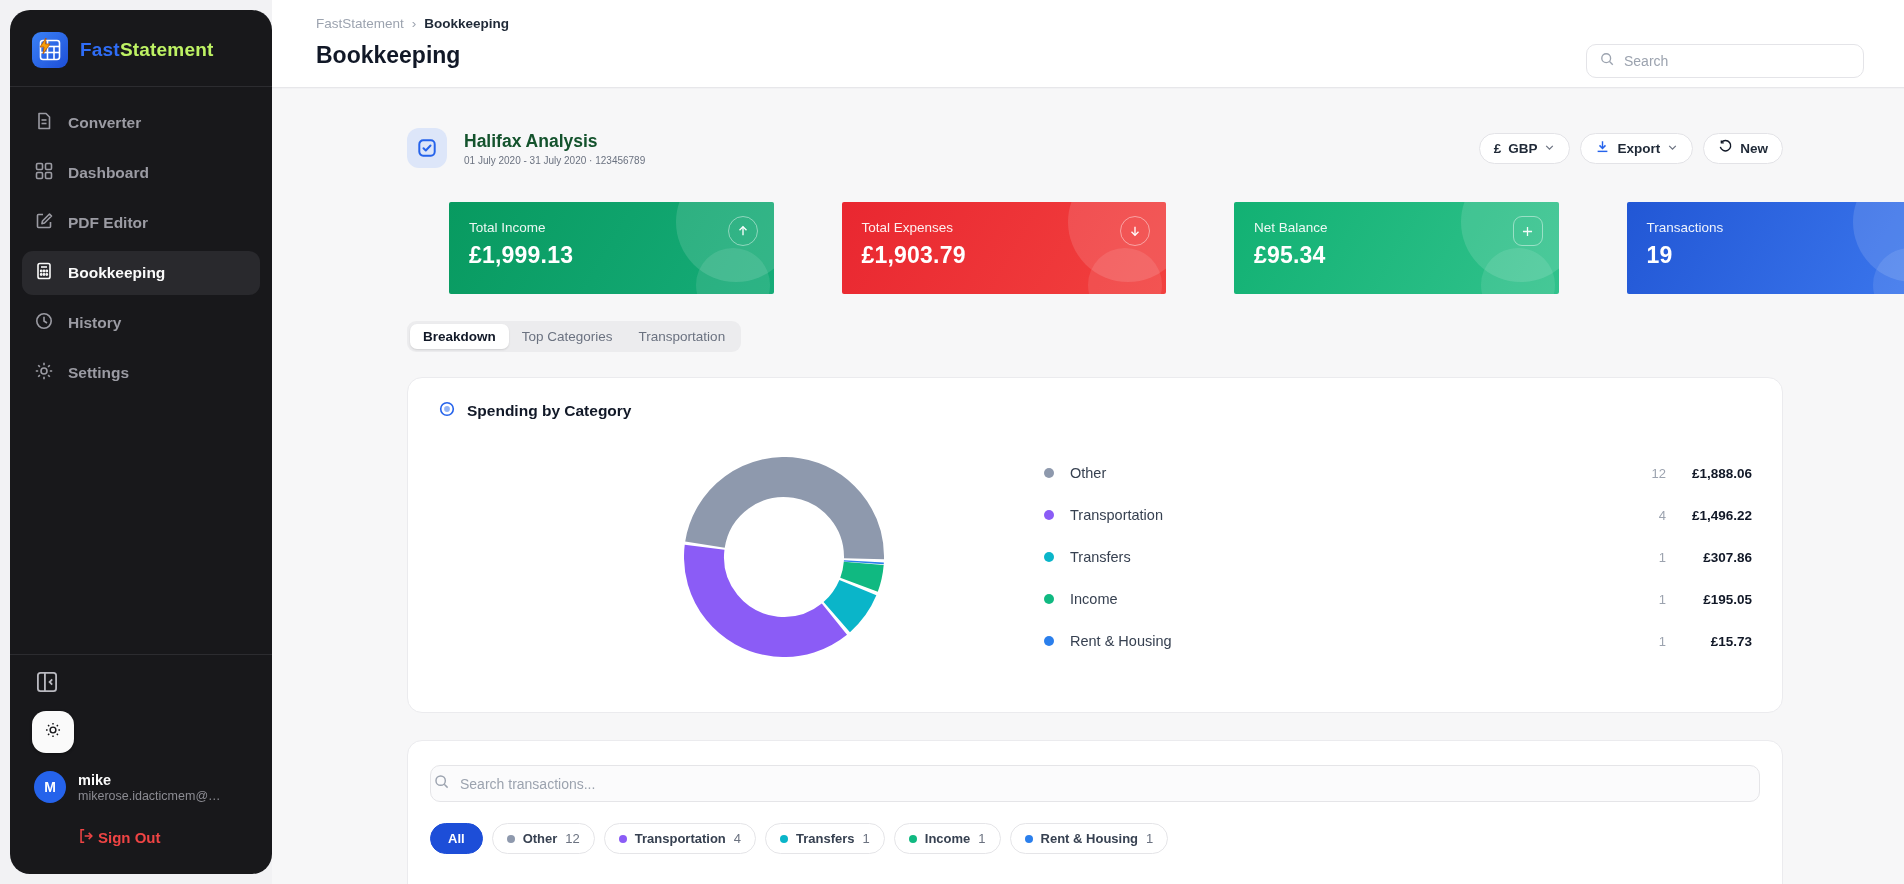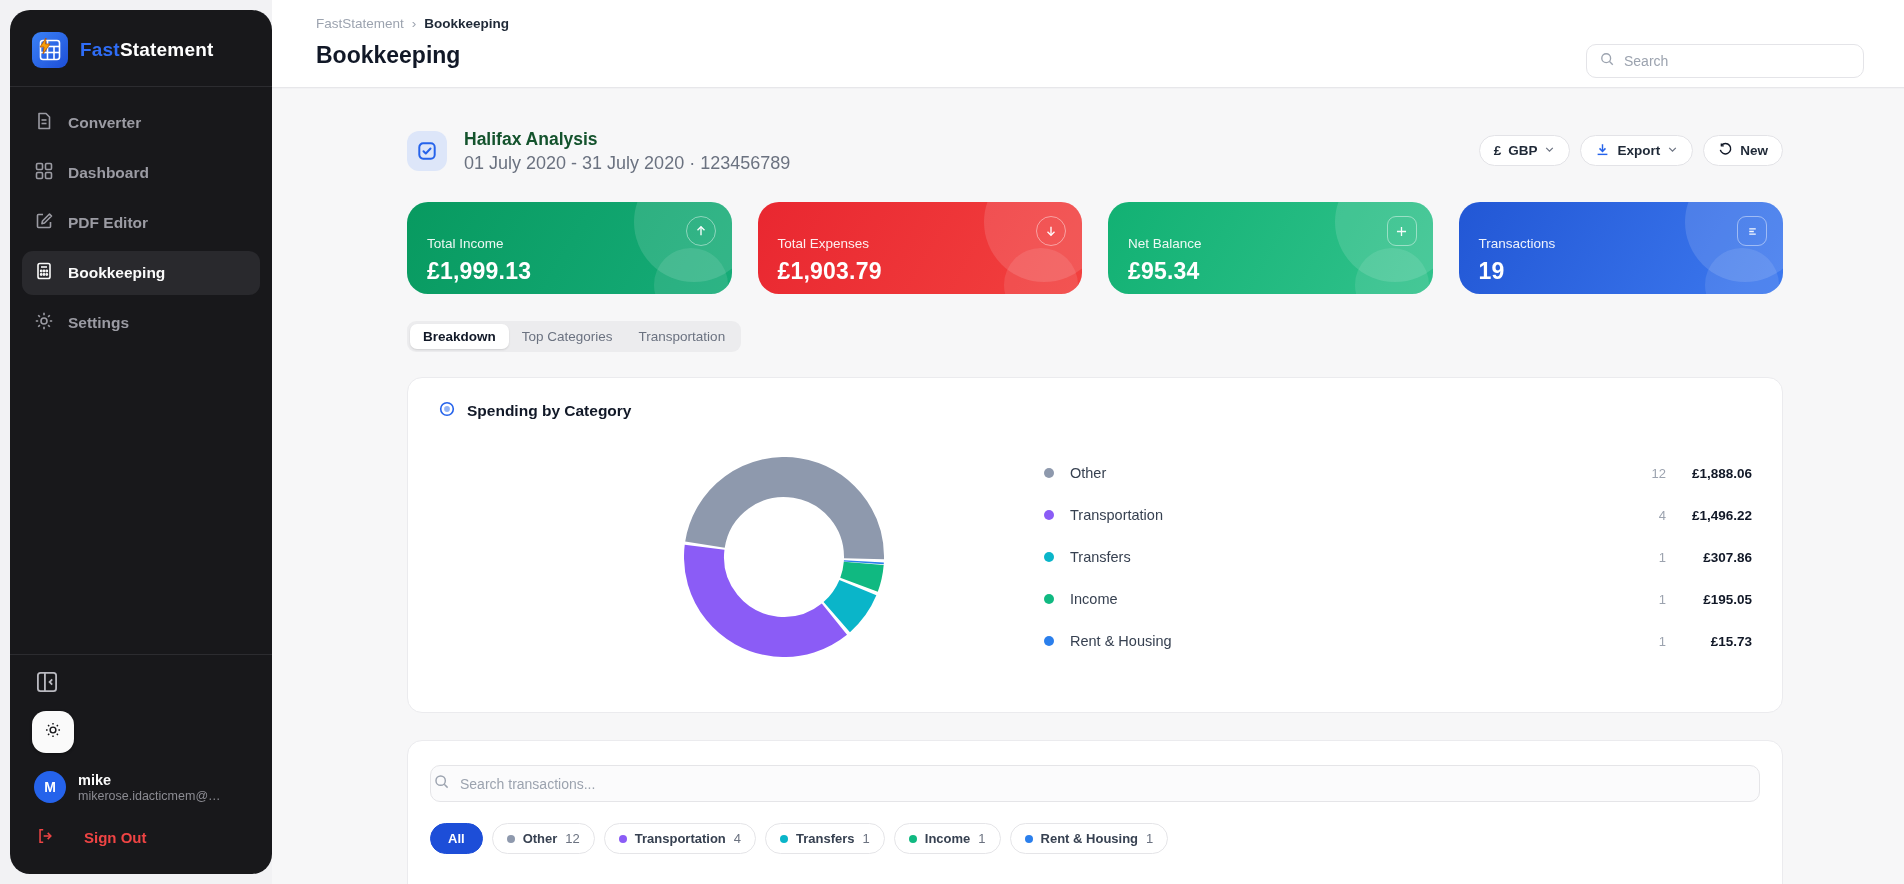--- a/index.html
+++ b/index.html
@@ -6,60 +6,60 @@
   html,body { width:1904px; height:884px; overflow:hidden; background:#f2f2f4; font-family:"Liberation Sans", sans-serif; }
 
   
   .sidebar { position:absolute; left:10px; top:10px; bottom:10px; width:262px; background:#18181b; border-radius:20px; color:#a1a1aa; display:flex; flex-direction:column; z-index:5; }
   .brand-row { display:flex; align-items:center; gap:12px; padding:22px 22px 18px 22px; }
   .logo-tile { position:relative; width:36px; height:36px; border-radius:9px; background:linear-gradient(135deg,#3b82f6,#1d4ed8); flex:0 0 auto; }
   .logo-tile svg { position:absolute; left:6px; top:6px; }
   .logo-bolt { position:absolute; right:-2px; bottom:-3px; }
   .brand-text { font-size:19px; font-weight:700; letter-spacing:.2px; }
   .brand-fast { color:#2f6df6; }
-  .brand-rest { color:#ffffff; }
+  .brand-rest { color:#bef264; }
   .side-divider { height:1px; background:#2c2c30; margin:0 0 10px 0; }
   .nav { padding:4px 12px; display:flex; flex-direction:column; gap:6px; }
   .nav-item { display:flex; align-items:center; gap:14px; height:44px; padding:0 12px; border-radius:11px; font-size:15.5px; font-weight:600; color:#9b9ba3; cursor:pointer; }
   .nav-item svg { flex:0 0 auto; }
   .nav-item.active { background:#29292d; color:#fafafa; }
   .side-bottom { margin-top:auto; }
   .side-bottom .side-divider { margin-bottom:14px; }
   .collapse-btn { margin:2px 0 14px 24px; width:28px; height:28px; color:#b9b9c0; cursor:pointer; }
   .theme-btn { margin:0 0 16px 22px; width:42px; height:42px; border-radius:14px; background:#fafafa; color:#18181b; display:flex; align-items:center; justify-content:center; cursor:pointer; box-shadow:0 1px 3px rgba(0,0,0,.4); }
   .user-row { display:flex; align-items:center; gap:12px; padding:2px 22px 14px 24px; }
   .avatar { width:32px; height:32px; border-radius:50%; background:#2563eb; color:#fff; font-size:14px; font-weight:600; display:flex; align-items:center; justify-content:center; flex:0 0 auto; }
   .user-name { font-size:14.5px; font-weight:600; color:#fafafa; line-height:1.25; }
   .user-email { font-size:12.5px; color:#8b8b92; max-width:150px; overflow:hidden; text-overflow:ellipsis; white-space:nowrap; }
-  .signout-row { display:flex; align-items:center; gap:30px; padding:10px 24px 26px 26px; color:#ef4444; font-size:15px; font-weight:600; cursor:pointer; }
+  .signout-row { display:flex; align-items:center; gap:3px; padding:10px 24px 26px 26px; color:#ef4444; font-size:15px; font-weight:600; cursor:pointer;margin-left:41px; }
 
   
   .main { position:absolute; left:272px; top:0; right:0; bottom:0; }
   .top-band { position:absolute; left:0; right:0; top:0; height:88px; background:#ffffff; border-bottom:1px solid #e7e7ea; }
   .breadcrumb { position:absolute; left:44px; top:16px; font-size:13.5px; color:#9ca3af; display:flex; gap:8px; align-items:center; }
   .crumb-current { color:#1f2937; font-weight:600; }
   .page-title { position:absolute; left:44px; top:42px; font-size:23px; font-weight:700; color:#111827; }
   .top-search { position:absolute; right:40px; top:44px; width:278px; height:34px; background:#fff; border:1px solid #e4e4e8; border-radius:10px; display:flex; align-items:center; gap:9px; padding:0 12px; color:#9ca3af; }
   .top-search input { border:none; outline:none; background:transparent; font-size:14px; width:100%; color:#374151; font-family:inherit; }
   .top-search input::placeholder { color:#9ca3af; }
 
   .content { position:absolute; left:0; right:0; top:89px; bottom:0; background:#f7f7f8; overflow:hidden; }
   .col { position:absolute; left:135px; width:1376px; top:0; }
 
   
   .analysis-row { position:absolute; top:39px; left:0; right:0; display:flex; align-items:center; }
   .analysis-icon { width:40px; height:40px; border-radius:12px; background:#dde6f9; display:flex; align-items:center; justify-content:center; margin-right:17px; }
   .analysis-title { font-size:17.5px; font-weight:700; color:#14532d; line-height:1.3; }
-  .analysis-sub { font-size:18px; color:#6b7280; margin-top:2px; }
+  .analysis-sub { font-size:10px; color:#6b7280; margin-top:2px; }
   .analysis-actions { margin-left:auto; display:flex; gap:10px; }
   .pill-btn { height:31px; border-radius:16px; border:1px solid #e3e3e7; background:#fff; display:flex; align-items:center; gap:7px; padding:0 14px; font-size:13.5px; font-weight:600; color:#1f2937; cursor:pointer; }
 
   
   .stats { position:absolute; top:113px; left:0; display:flex; gap:26px; }
-  .stat-card { position:relative; width:324.5px; height:92px; border-radius:21px; padding:34px 20px; color:#fff; overflow:hidden; }
+  .stat-card { position:relative; width:324.5px; height:92px; border-radius:2px; padding:18px 20px; color:#fff; overflow:hidden;margin-left:42px; }
   .stat-label { font-size:13.5px; font-weight:500; opacity:.92; }
   .stat-value { font-size:23px; font-weight:700; margin-top:7px; letter-spacing:.2px; }
   .stat-badge { position:absolute; top:14px; right:16px; width:30px; height:30px; display:flex; align-items:center; justify-content:center; border:1.4px solid rgba(255,255,255,.45); color:rgba(255,255,255,.95); z-index:2; }
   .badge-circle { border-radius:50%; }
   .badge-square { border-radius:9px; }
   .deco1 { position:absolute; width:120px; height:120px; border-radius:50%; right:-22px; top:-40px; background:rgba(255,255,255,.13); }
   .deco2 { position:absolute; width:74px; height:74px; border-radius:50%; right:4px; bottom:-28px; background:rgba(255,255,255,.10); }
   .g-income { background:linear-gradient(120deg,#089a60,#16ac78); }
   .g-expense { background:linear-gradient(120deg,#e92730,#f2413f); }
   .g-net { background:linear-gradient(120deg,#12b173,#31c28c); }
@@ -147,20 +147,27 @@
             <circle cx="10" cy="10" r="0.6" fill="currentColor"></circle>
             <circle cx="12.8" cy="10" r="0.6" fill="currentColor"></circle>
             <circle cx="7.2" cy="13.5" r="0.6" fill="currentColor"></circle>
             <circle cx="10" cy="13.5" r="0.6" fill="currentColor"></circle>
             <circle cx="12.8" cy="13.5" r="0.6" fill="currentColor"></circle>
           </svg></span>
       <span>Bookkeeping</span>
     </div>
     <div class="nav-item">
       <span><svg width="20" height="20" viewBox="0 0 20 20" fill="none" stroke="currentColor" stroke-width="1.6">
+            <circle cx="10" cy="10" r="7.2"></circle>
+            <path d="M10 5.8V10l3 2"></path>
+          </svg></span>
+      <span>History</span>
+    </div>
+    <div class="nav-item">
+      <span><svg width="20" height="20" viewBox="0 0 20 20" fill="none" stroke="currentColor" stroke-width="1.6">
             <circle cx="10" cy="10" r="3"></circle>
             <path d="M10 1.8v2.4M10 15.8v2.4M1.8 10h2.4M15.8 10h2.4M4.2 4.2l1.7 1.7M14.1 14.1l1.7 1.7M15.8 4.2l-1.7 1.7M5.9 14.1l-1.7 1.7"></path>
           </svg></span>
       <span>Settings</span>
     </div>
   </div>
 
   <div class="side-bottom">
     <div class="side-divider"></div>
     <div class="collapse-btn">

